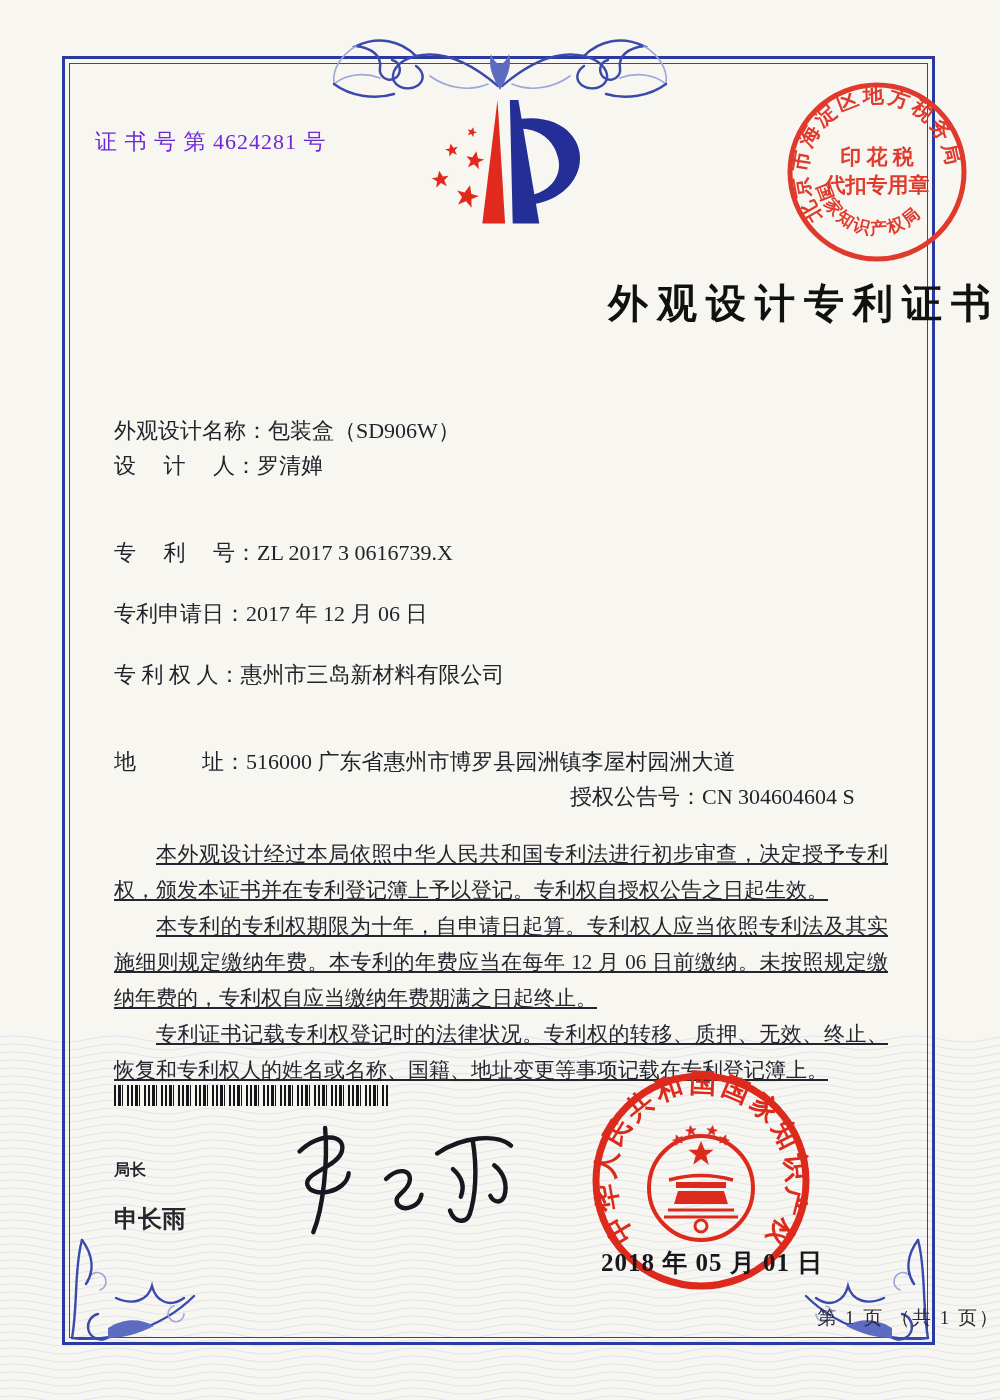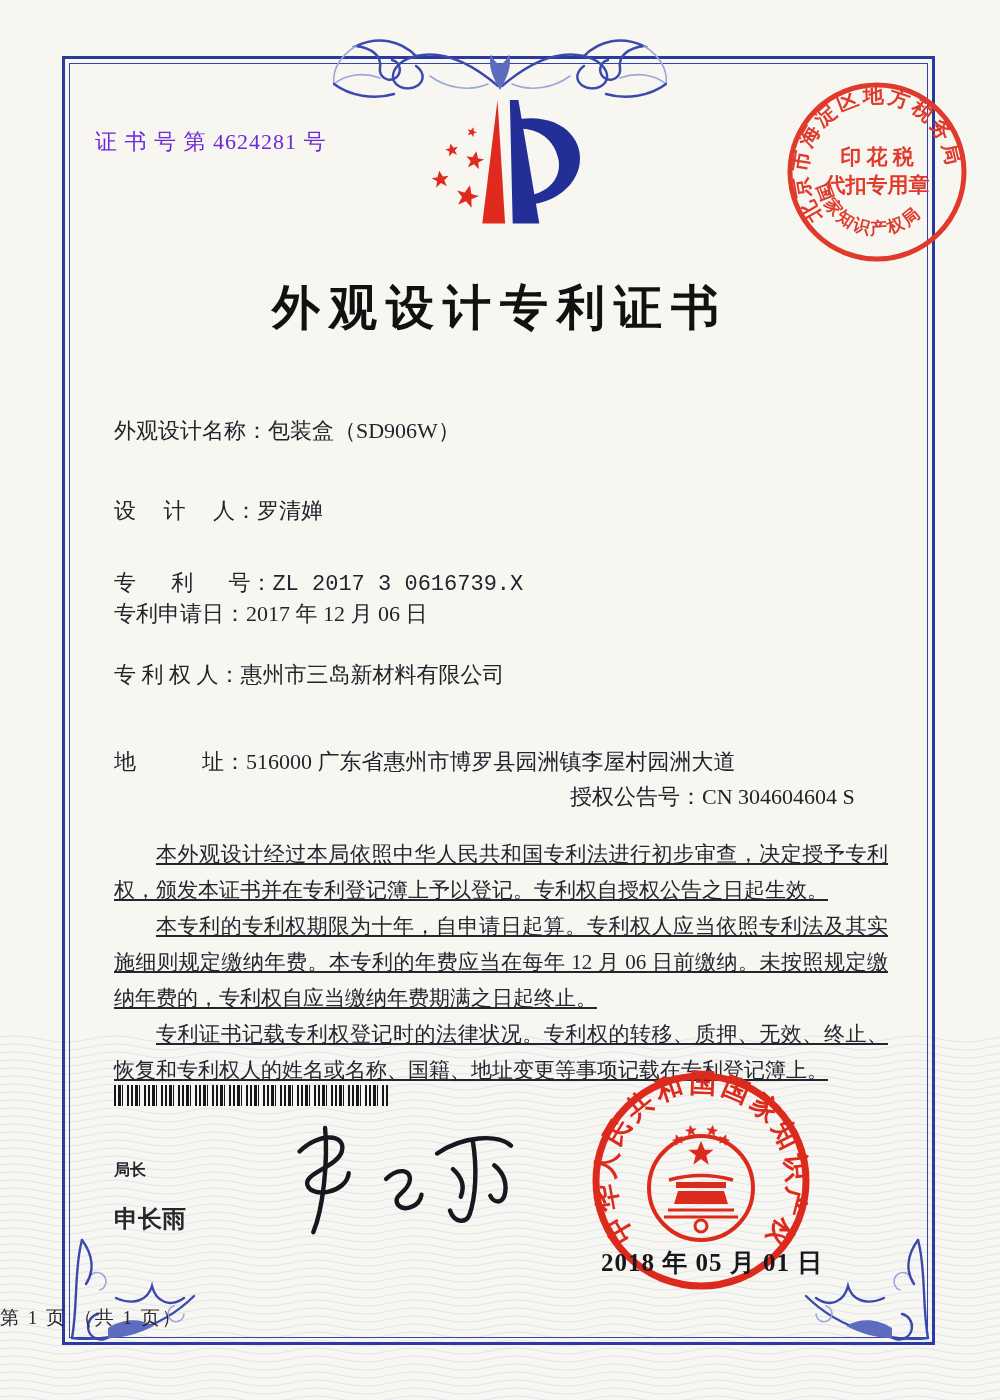--- a/index.html
+++ b/index.html
@@ -22,22 +22,22 @@
   
   #waves{left:0;top:1035px;width:1000px;height:365px;pointer-events:none;}
   #waves path{stroke:#dde2ef;stroke-width:1.2;fill:none;opacity:.85;}
   
   .orn path{fill:none;stroke:#3a49ac;stroke-width:2.4;stroke-linecap:round;}
   .orn .lt{stroke:#9aa6dc;stroke-width:1.6;}
   .orn .fl{fill:#5d6cc0;stroke:none;}
   
   .cert-no{left:95px;top:127px;font-size:22px;letter-spacing:1px;color:#6d28d9;}
   .doc-title{
-    left:0;top:276px;width:1000px;text-align:center;
-    font-size:48px;font-weight:bold;letter-spacing:9px;color:#111;
+    left:0;top:276px;width:1000px;text-align:right;
+    font-size:40px;font-weight:bold;letter-spacing:9px;color:#111;
   }
   
   .field-row{left:114px;font-size:22px;color:#20242b;white-space:nowrap;}
   .field-row .lab,.field-row .val{display:inline;}
   .field2{position:absolute;left:456px;top:0;text-align:center;}
   
   .body-text{left:114px;top:836px;width:774px;}
   .body-text p{
     margin:0;font-size:21px;line-height:36px;text-indent:2em;
     text-align:justify;color:#23262e;text-decoration:underline;
@@ -60,21 +60,21 @@
   .signature{left:262px;top:1122px;width:256px;height:118px;}
   .signature path{fill:none;stroke:#17171f;stroke-width:4.5;stroke-linecap:round;stroke-linejoin:round;}
   
   .tax-stamp{left:783px;top:78px;width:188px;height:188px;}
   .office-seal{left:588px;top:1068px;width:226px;height:226px;}
   .seal-date{
     left:601px;top:1246px;width:220px;font-size:25px;font-weight:bold;
     letter-spacing:1px;color:#17171c;white-space:nowrap;
   }
   .footer{
-    left:0;top:1305px;width:1000px;text-align:left;
+    left:0;top:1305px;width:1000px;text-align:right;
     font-size:19px;letter-spacing:2px;color:#2a2a30;
   }
 </style>
 </head>
 <body>
 
 <svg id="waves" class="abs">
     <path d="M-10 4 q25 -6 50 0 t50 0 t50 0 t50 0 t50 0 t50 0 t50 0 t50 0 t50 0 t50 0 t50 0 t50 0 t50 0 t50 0 t50 0 t50 0 t50 0 t50 0 t50 0 t50 0 t50 0 t50 0"></path>
     <path d="M-10 12 q25 -6 50 0 t50 0 t50 0 t50 0 t50 0 t50 0 t50 0 t50 0 t50 0 t50 0 t50 0 t50 0 t50 0 t50 0 t50 0 t50 0 t50 0 t50 0 t50 0 t50 0 t50 0 t50 0"></path>
     <path d="M-10 20 q25 -6 50 0 t50 0 t50 0 t50 0 t50 0 t50 0 t50 0 t50 0 t50 0 t50 0 t50 0 t50 0 t50 0 t50 0 t50 0 t50 0 t50 0 t50 0 t50 0 t50 0 t50 0 t50 0"></path>
@@ -189,24 +189,24 @@
   <text font-size="17" letter-spacing="2" fill="#df3a2c" font-weight="bold">
     <textPath href="#taxBotArc" startOffset="2">国家知识产权局</textPath>
   </text>
 </svg>
 
 <div class="abs doc-title">外观设计专利证书</div>
 
 <div class="abs field-row" style="top:416px;">
   <span class="lab">外观设计名称：</span><span class="val">包装盒（SD906W）</span>
 </div>
-<div class="abs field-row" style="top:496px;text-align:center;">
+<div class="abs field-row" style="top:451px;text-align:center;">
   <span class="lab">设　 计 　人：</span><span class="val">罗清婵</span>
 </div>
-<div class="abs field-row" style="top:568px;font-family:Liberation Mono, monospace;">
+<div class="abs field-row" style="top:538px;">
   <span class="lab">专　 利 　号：</span><span class="val">ZL 2017 3 0616739.X</span>
 </div>
 <div class="abs field-row" style="top:599px;">
   <span class="lab">专利申请日：</span><span class="val">2017 年 12 月 06 日</span>
 </div>
 <div class="abs field-row" style="top:660px;text-align:right;">
   <span class="lab">专 利 权 人：</span><span class="val">惠州市三岛新材料有限公司</span>
 </div>
 <div class="abs field-row" style="top:721px;margin-top:26px;">
   <span class="lab">地　　　址：</span><span class="val">516000 广东省惠州市博罗县园洲镇李屋村园洲大道</span>

